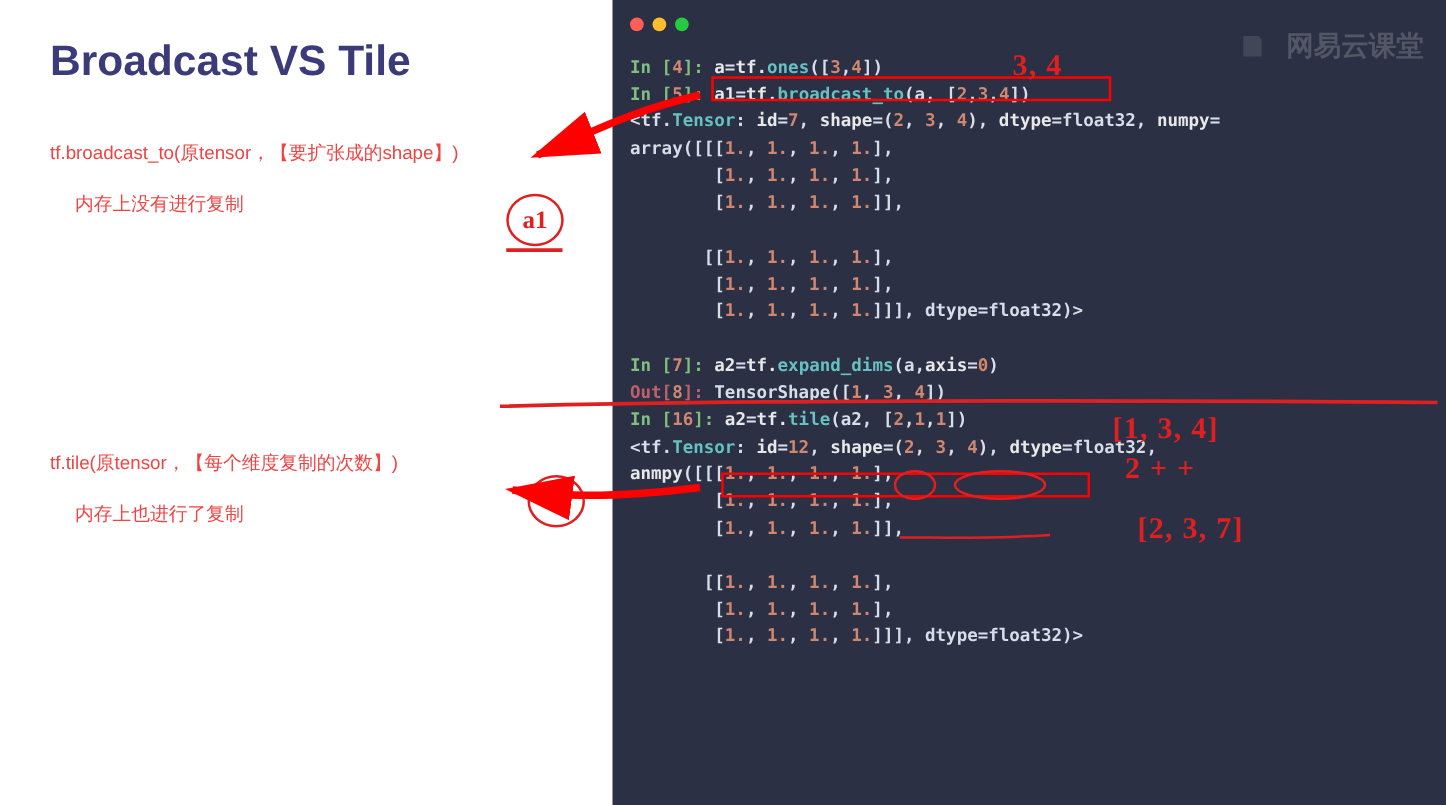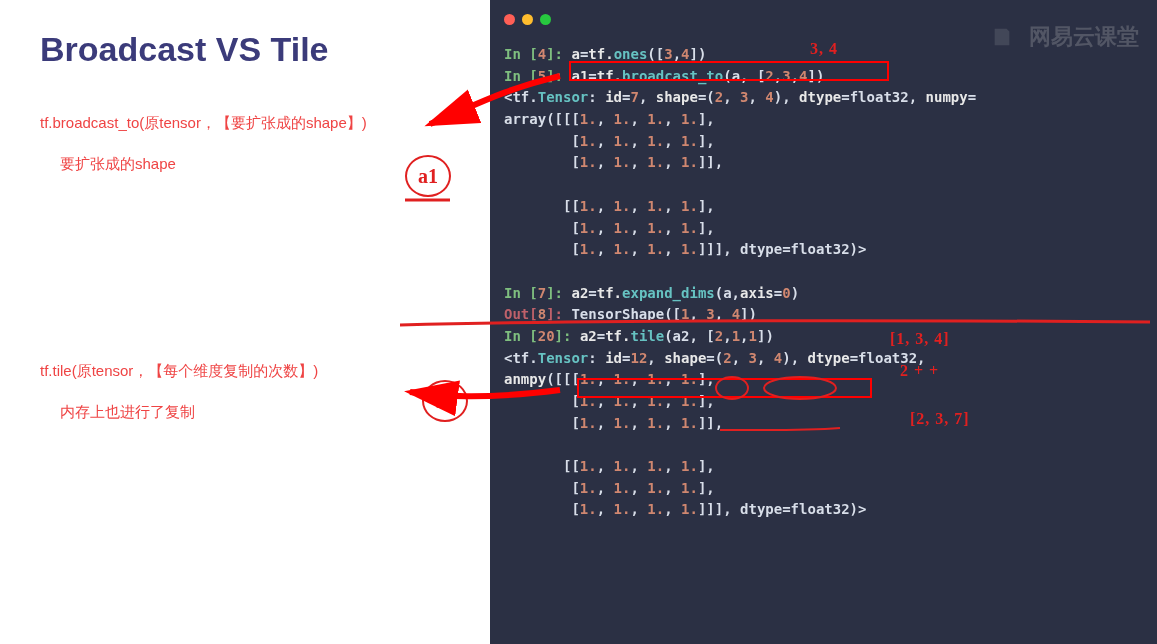--- a/index.html
+++ b/index.html
@@ -99,41 +99,41 @@
     font-weight: bold;
     pointer-events:none;
   }
   .hand.circ {
     border:2px solid #e02020;
     border-radius:50%;
     width:46px; height:42px;
     display:flex; align-items:center; justify-content:center;
     font-size:20px;
   }
-  .hand.free { font-size:16px; letter-spacing:1px; }
+  .hand.free { font-size:24px; letter-spacing:1px; }
 
   
   svg.overlay {
     position:absolute;
     top:0; left:0;
     width:1157px; height:644px;
     pointer-events:none;
   }
 </style>
 </head>
 <body>
 
 <div class="container">
 
   <div class="left">
     <div class="title">Broadcast VS Tile</div>
 
     <div class="note-block1">
       <div class="note-red">tf.broadcast_to(原tensor，【要扩张成的shape】)</div>
-      <div class="note-red sub">要扩张成的shape</div>
+      <div class="note-red sub">内存上没有进行复制</div>
     </div>
 
     <div class="note-block2">
       <div class="note-red">tf.tile(原tensor，【每个维度复制的次数】)</div>
       <div class="note-red sub">内存上也进行了复制</div>
     </div>
   </div>
 
   <div class="right">
     <div class="traffic">
@@ -155,21 +155,21 @@
 array([[[<span class="c-num">1.</span>, <span class="c-num">1.</span>, <span class="c-num">1.</span>, <span class="c-num">1.</span>],
         [<span class="c-num">1.</span>, <span class="c-num">1.</span>, <span class="c-num">1.</span>, <span class="c-num">1.</span>],
         [<span class="c-num">1.</span>, <span class="c-num">1.</span>, <span class="c-num">1.</span>, <span class="c-num">1.</span>]],
 
        [[<span class="c-num">1.</span>, <span class="c-num">1.</span>, <span class="c-num">1.</span>, <span class="c-num">1.</span>],
         [<span class="c-num">1.</span>, <span class="c-num">1.</span>, <span class="c-num">1.</span>, <span class="c-num">1.</span>],
         [<span class="c-num">1.</span>, <span class="c-num">1.</span>, <span class="c-num">1.</span>, <span class="c-num">1.</span>]]], dtype=float32)&gt;
 
 <span class="c-prompt">In [</span><span class="c-num">7</span><span class="c-prompt">]:</span> <span class="c-white">a2</span>=<span class="c-white">tf.</span><span class="c-teal">expand_dims</span>(a,<span class="c-white">axis</span>=<span class="c-num">0</span>)
 <span class="c-out">Out[</span><span class="c-num">8</span><span class="c-out">]:</span> TensorShape([<span class="c-num">1</span>, <span class="c-num">3</span>, <span class="c-num">4</span>])
-<span class="c-prompt">In [</span><span class="c-num">20</span><span class="c-prompt">]:</span> <span class="c-white">a2</span>=<span class="c-white">tf.</span><span class="c-teal">tile</span>(a2, [<span class="c-num">2</span>,<span class="c-num">1</span>,<span class="c-num">1</span>])
+<span class="c-prompt">In [</span><span class="c-num">16</span><span class="c-prompt">]:</span> <span class="c-white">a2</span>=<span class="c-white">tf.</span><span class="c-teal">tile</span>(a2, [<span class="c-num">2</span>,<span class="c-num">1</span>,<span class="c-num">1</span>])
 &lt;tf.<span class="c-teal">Tensor</span>: <span class="c-white">id</span>=<span class="c-num">12</span>, <span class="c-white">shape</span>=(<span class="c-num">2</span>, <span class="c-num">3</span>, <span class="c-num">4</span>), <span class="c-white">dtype</span>=float32,
 <span class="c-white">anmpy</span>([[[<span class="c-num">1.</span>, <span class="c-num">1.</span>, <span class="c-num">1.</span>, <span class="c-num">1.</span>],
         [<span class="c-num">1.</span>, <span class="c-num">1.</span>, <span class="c-num">1.</span>, <span class="c-num">1.</span>],
         [<span class="c-num">1.</span>, <span class="c-num">1.</span>, <span class="c-num">1.</span>, <span class="c-num">1.</span>]],
 
        [[<span class="c-num">1.</span>, <span class="c-num">1.</span>, <span class="c-num">1.</span>, <span class="c-num">1.</span>],
         [<span class="c-num">1.</span>, <span class="c-num">1.</span>, <span class="c-num">1.</span>, <span class="c-num">1.</span>],
         [<span class="c-num">1.</span>, <span class="c-num">1.</span>, <span class="c-num">1.</span>, <span class="c-num">1.</span>]]], dtype=float32)&gt;</div>
   </div>
 </div>

